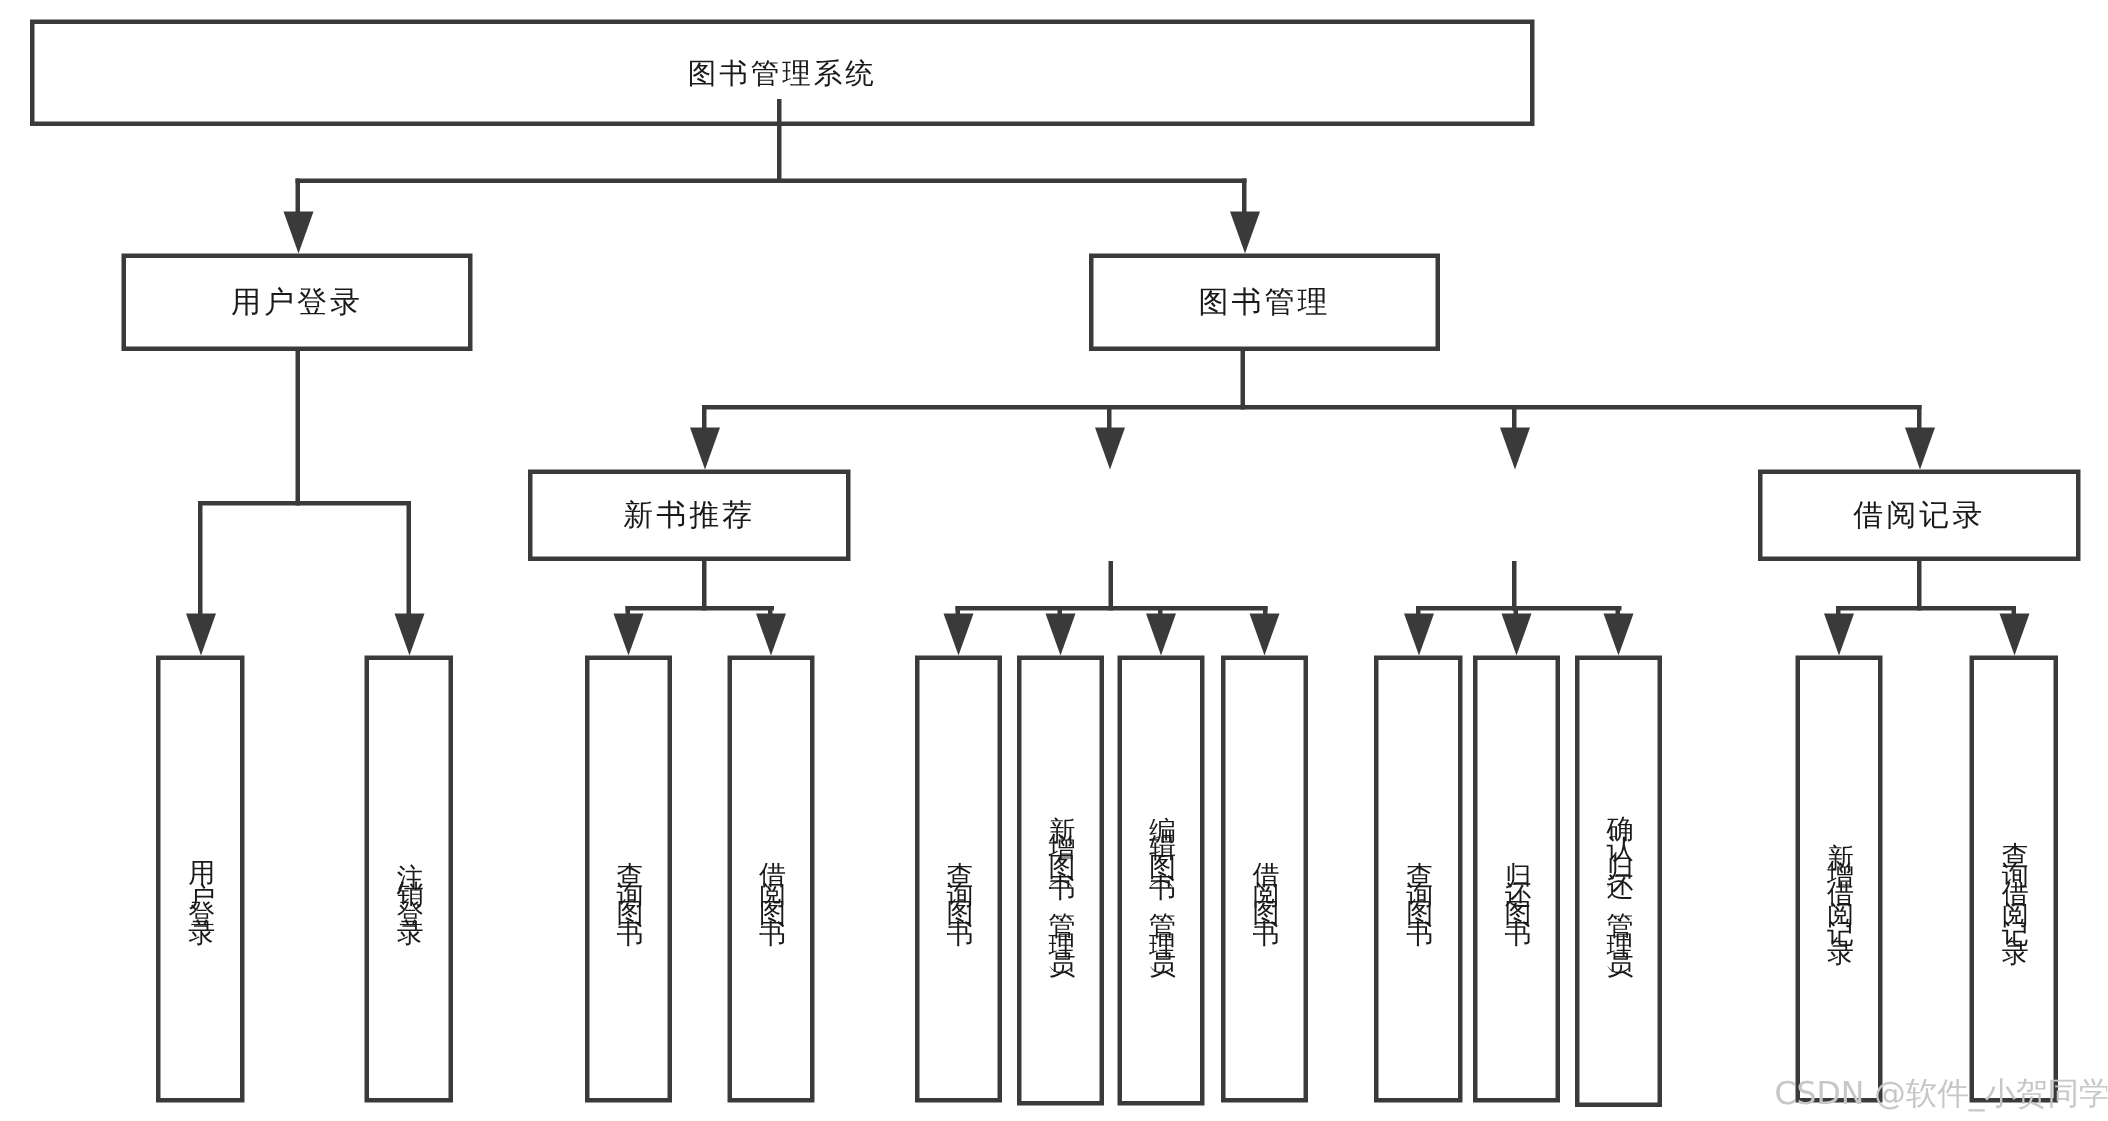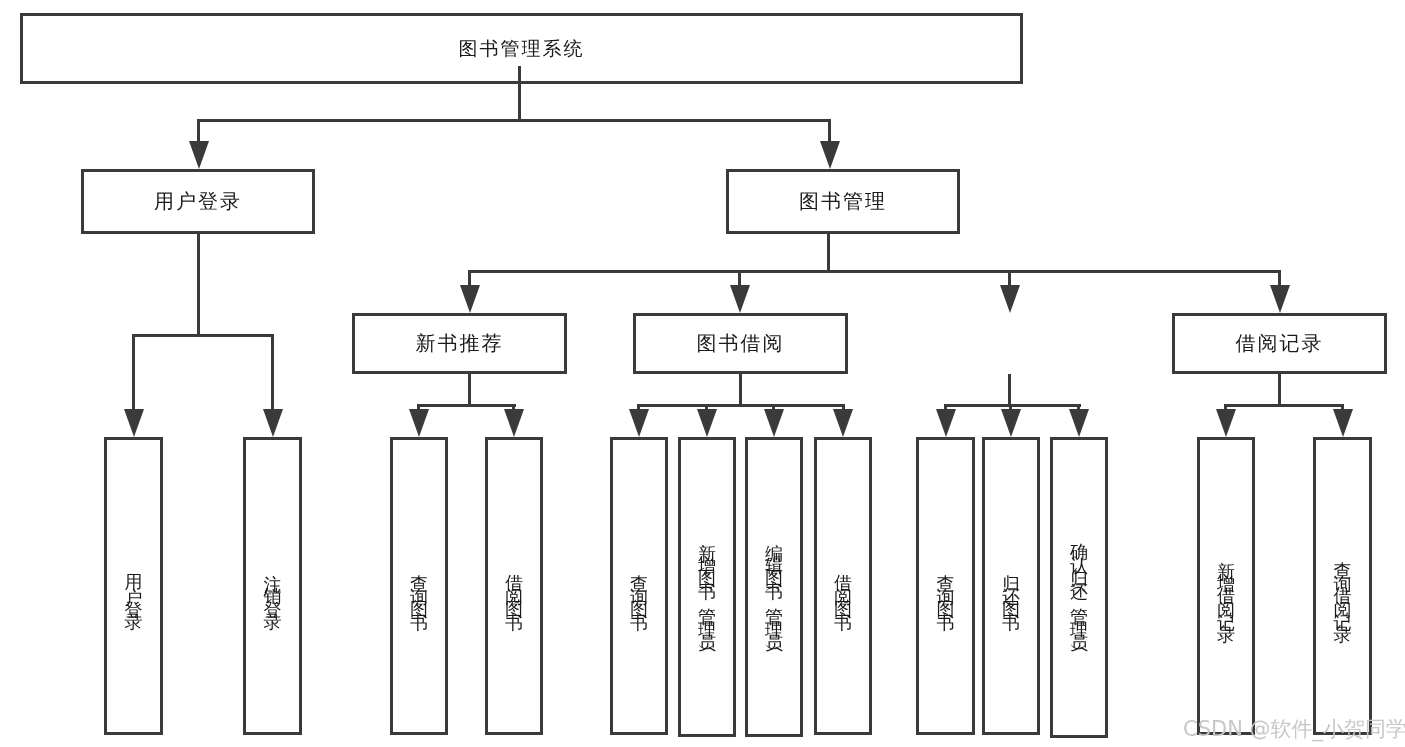--- a/index.html
+++ b/index.html
@@ -82,21 +82,20 @@
   <div class="vl" style="left:468px;top:270px;height:20px;"></div>
   <div class="arrow" style="left:460px;top:285px;"></div>
   <div class="vl" style="left:738px;top:270px;height:20px;"></div>
   <div class="arrow" style="left:730px;top:285px;"></div>
   <div class="vl" style="left:1008px;top:270px;height:20px;"></div>
   <div class="arrow" style="left:1000px;top:285px;"></div>
   <div class="vl" style="left:1278px;top:270px;height:20px;"></div>
   <div class="arrow" style="left:1270px;top:285px;"></div>
 
   <div class="box h3" style="left:352px;top:313px;width:215px;height:61px;">新书推荐</div>
-  <div class="box h3" style="left:633px;top:313px;width:215px;height:61px;">图书借阅</div>
   <div class="box h3" style="left:1172px;top:313px;width:215px;height:61px;">借阅记录</div>
 
   <div class="vl" style="left:468px;top:374px;height:33px;"></div>
   <div class="hl" style="left:417px;top:404px;width:99px;"></div>
   <div class="vl" style="left:417px;top:404px;height:8px;"></div>
   <div class="arrow" style="left:409px;top:409px;"></div>
   <div class="vl" style="left:512px;top:404px;height:8px;"></div>
   <div class="arrow" style="left:504px;top:409px;"></div>
 
   <div class="vl" style="left:739px;top:374px;height:33px;"></div>

